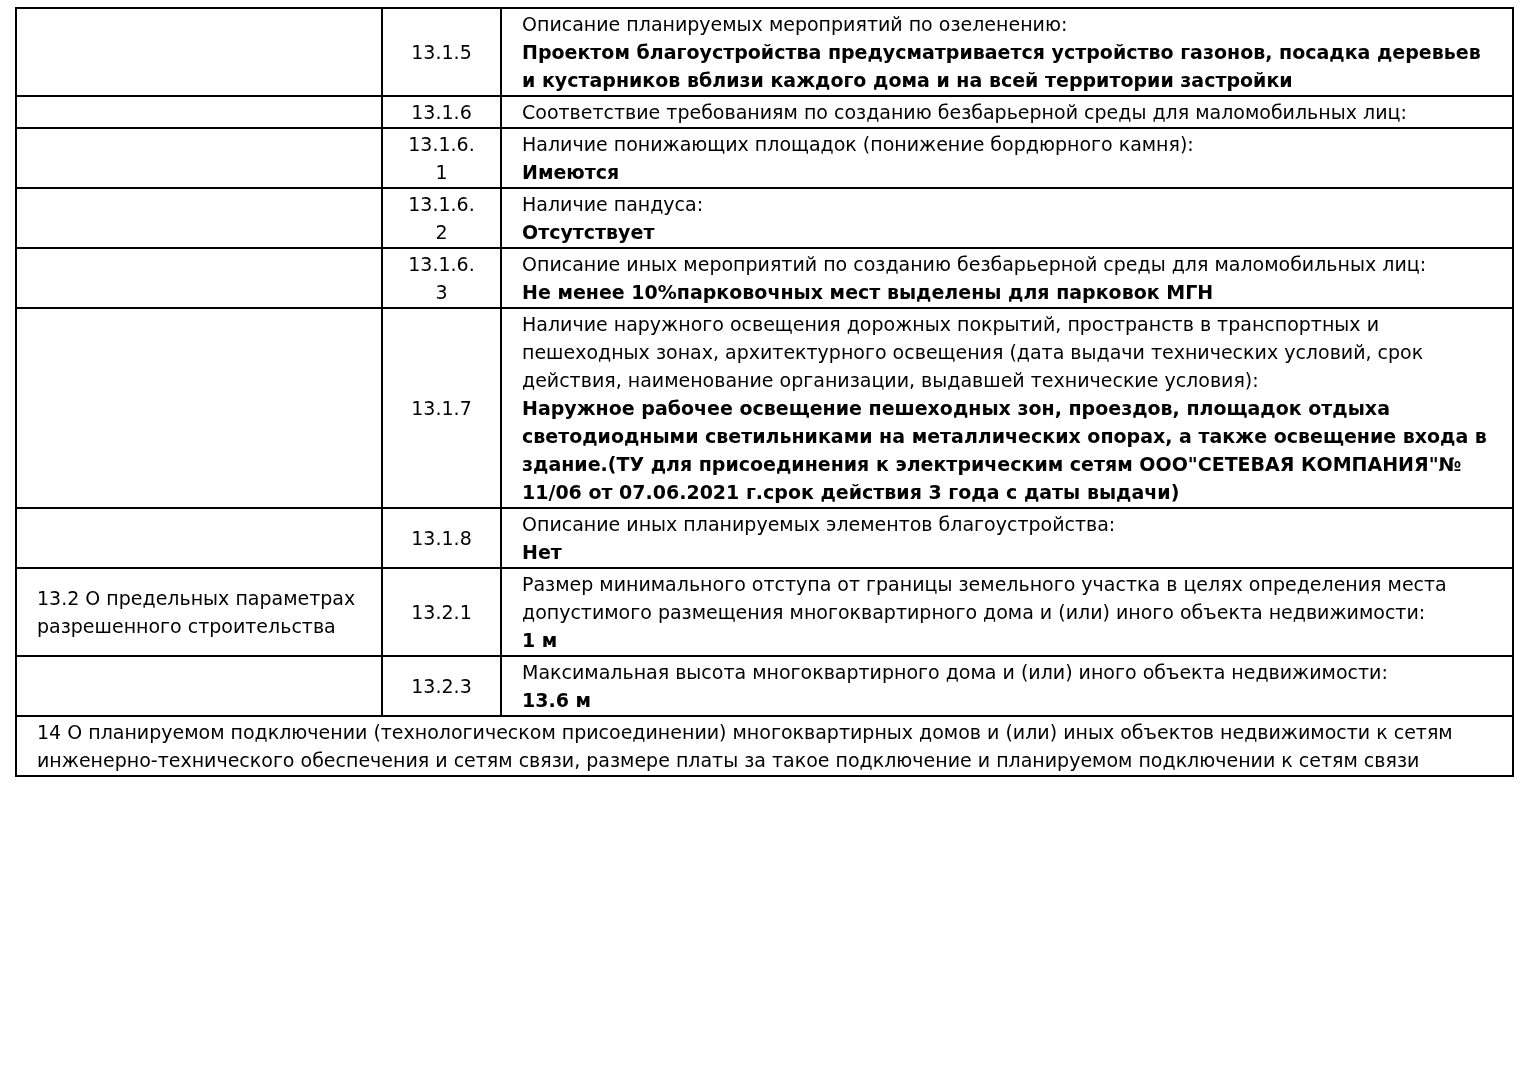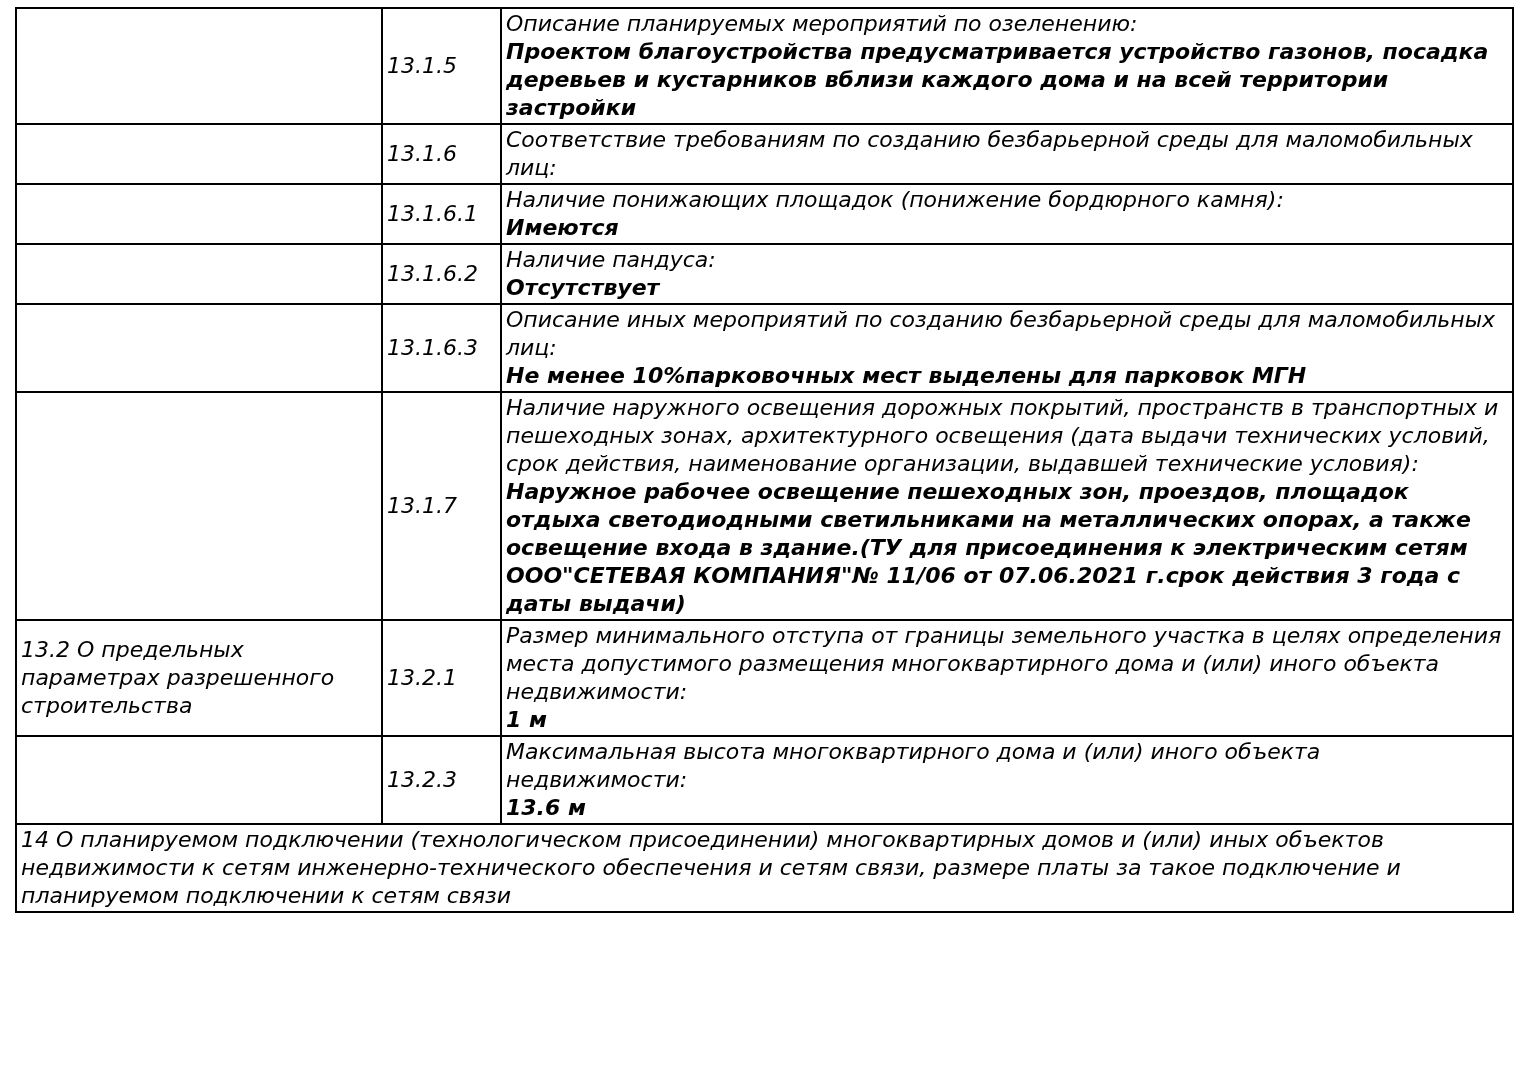--- a/index.html
+++ b/index.html
@@ -14,33 +14,33 @@
   }
   table.decl {
     border-collapse: collapse;
     table-layout: fixed;
     width: 1497px;
     margin: 7px 0 0 15px;
     background: #ffffff;
   }
   table.decl td {
     border: 2px solid #000000;
-    font-size: 22px;
+    font-size: 19px;
     line-height: 28px;
-    padding: 1px 4px;
+    padding: 1px 20px;
     vertical-align: middle;
     word-wrap: break-word;
-    font-style: italic;
   }
   td.cell-left {
     padding-left: 5px;
   }
   td.cell-num {
     padding-left: 10px;
     font-size: 20px;
+    text-align: center;
   }
   td.cell-content {
     border-left-width: 3px;
   }
   td.cell-section {
     padding-left: 5px;
   }
   .answer {
     font-weight: bold;
   }
@@ -103,20 +103,28 @@
 
   <tr>
     <td class="cell-left"></td>
     <td class="cell-num">13.1.7</td>
     <td class="cell-content">
       <div class="question">Наличие наружного освещения дорожных покрытий, пространств в транспортных и пешеходных зонах, архитектурного освещения (дата выдачи технических условий, срок действия, наименование организации, выдавшей технические условия):</div>
       <div class="answer">Наружное рабочее освещение пешеходных зон, проездов, площадок отдыха светодиодными светильниками на металлических опорах, а также освещение входа в здание.(ТУ для присоединения к электрическим сетям ООО"СЕТЕВАЯ КОМПАНИЯ"№ 11/06 от 07.06.2021 г.срок действия 3 года с даты выдачи)</div>
     </td>
   </tr>
 
+  <tr>
+    <td class="cell-left"></td>
+    <td class="cell-num">13.1.8</td>
+    <td class="cell-content">
+      <div class="question">Описание иных планируемых элементов благоустройства:</div>
+      <div class="answer">Нет</div>
+    </td>
+  </tr>
 
   <tr>
     <td class="cell-left">13.2 О предельных параметрах разрешенного строительства</td>
     <td class="cell-num">13.2.1</td>
     <td class="cell-content">
       <div class="question">Размер минимального отступа от границы земельного участка в целях определения места допустимого размещения многоквартирного дома и (или) иного объекта недвижимости:</div>
       <div class="answer">1 м</div>
     </td>
   </tr>
 

